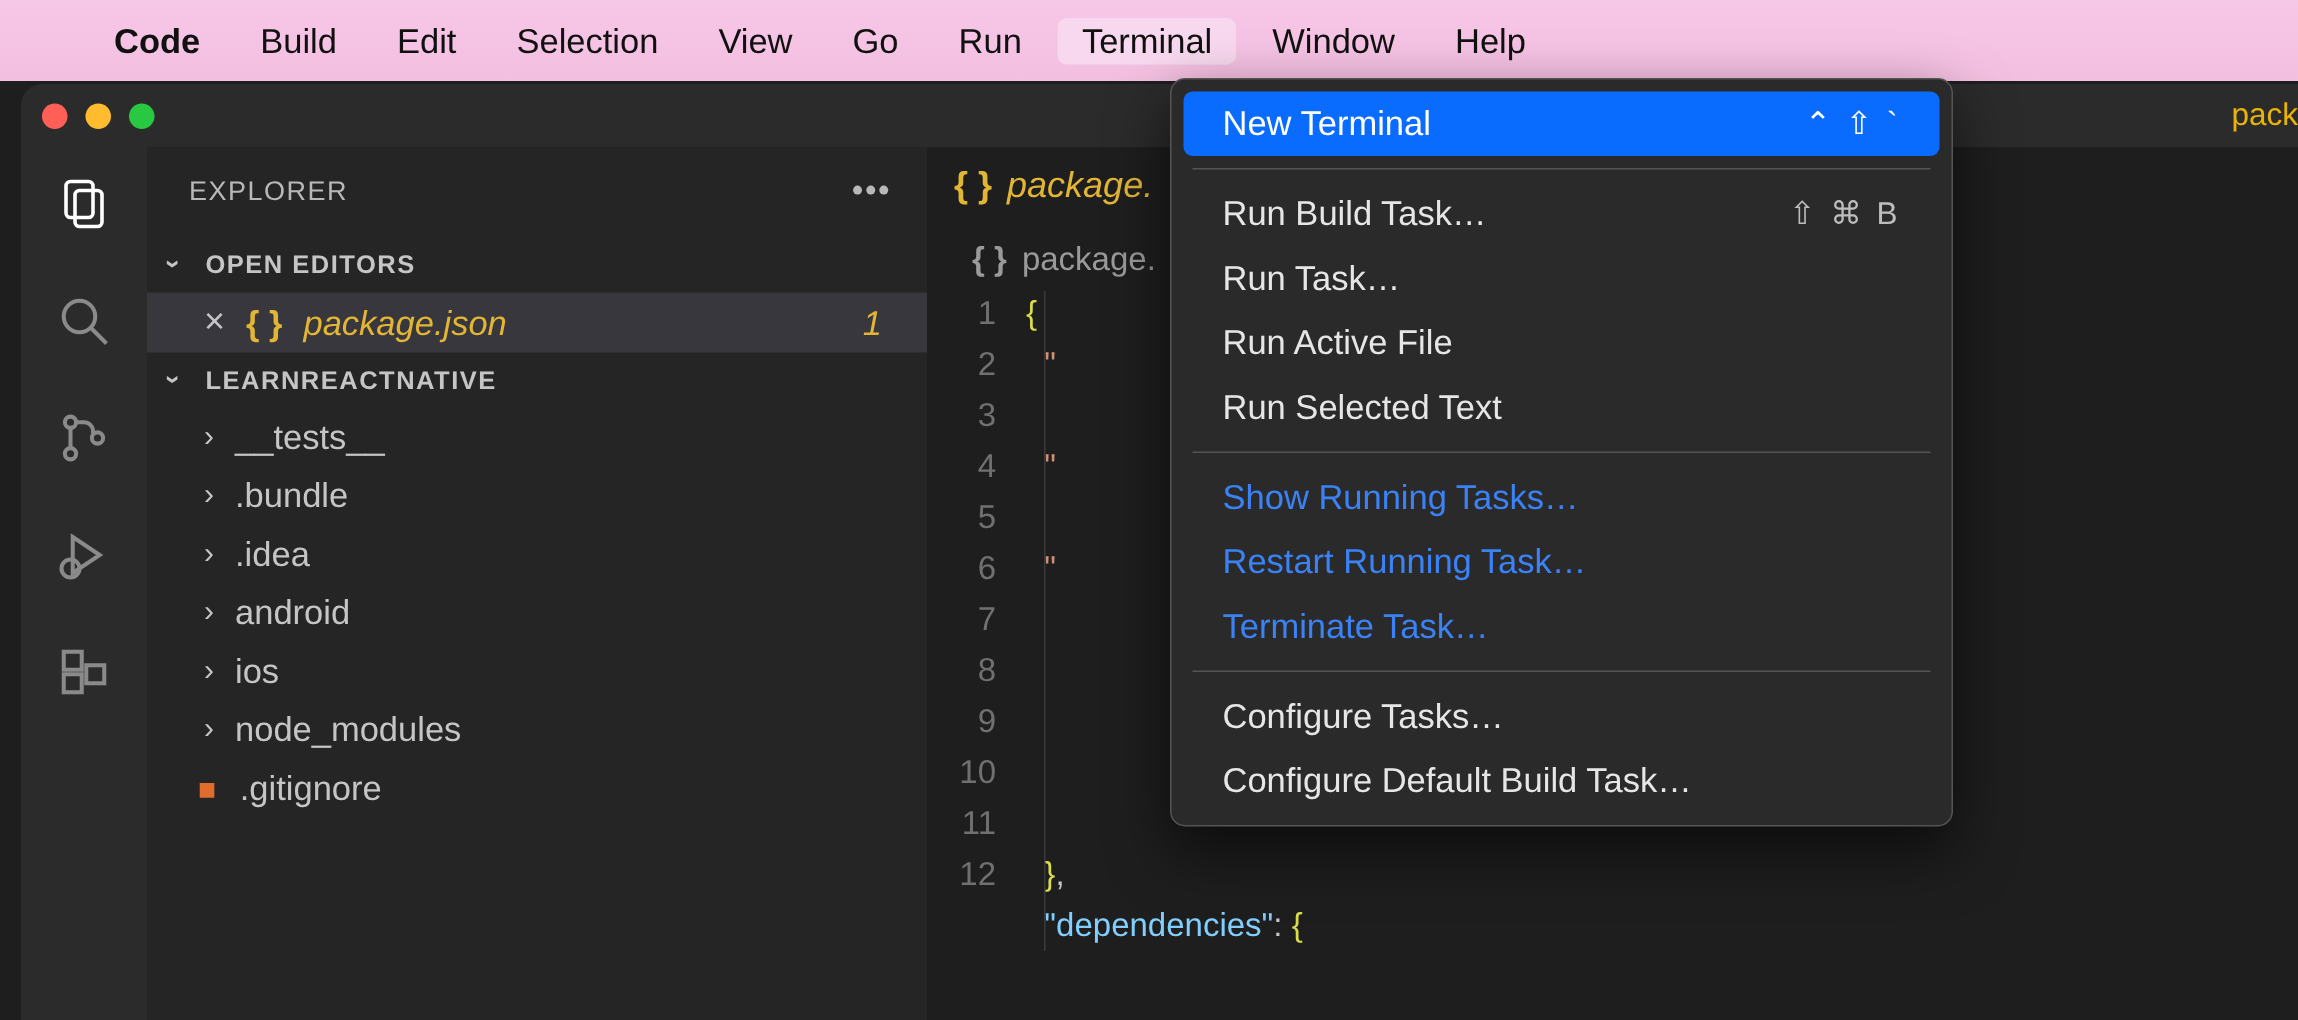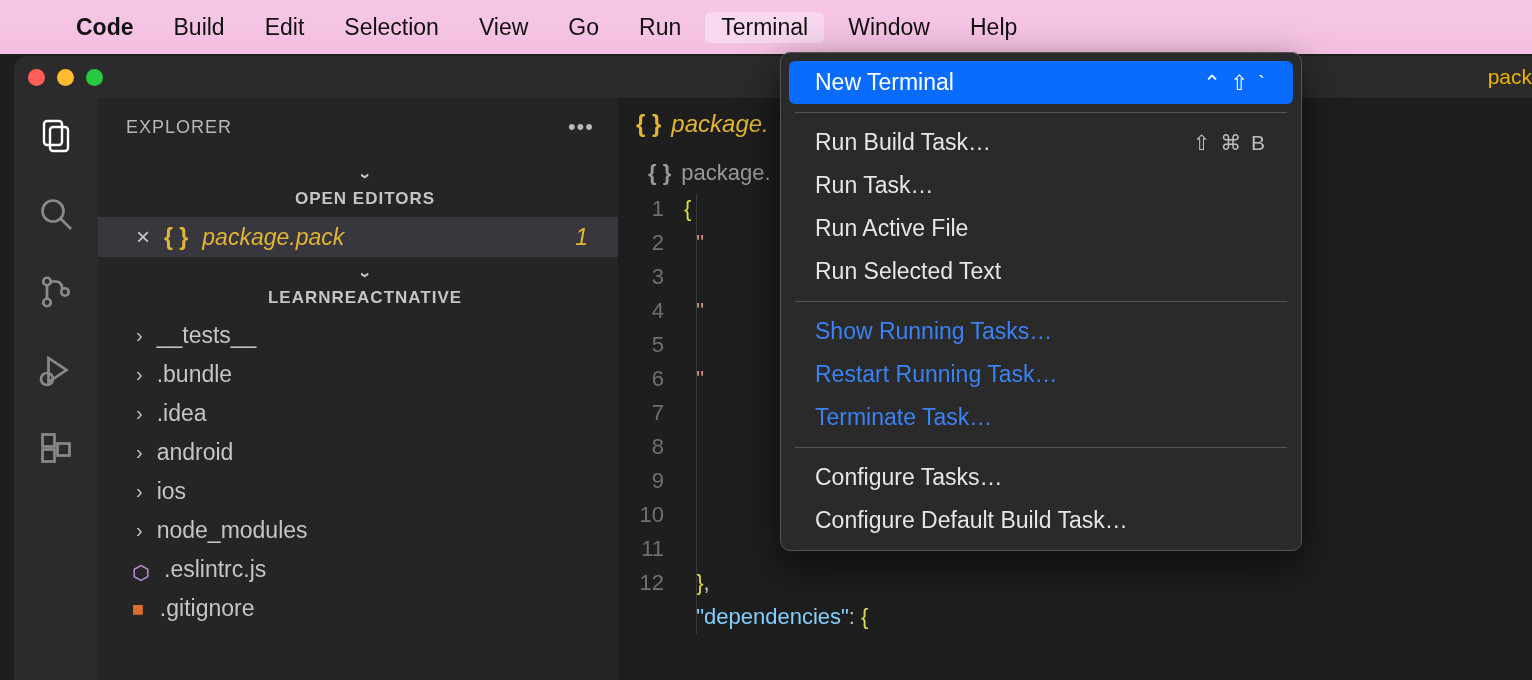--- a/index.html
+++ b/index.html
@@ -84,26 +84,25 @@
   }
   .explorer-header {
     display:flex; align-items:center; justify-content:space-between;
     padding: 16px 24px 18px 28px;
     letter-spacing: 1px;
     font-size: 18px;
     color: #b8b8b8;
   }
   .ellipsis { color:#b8b8b8; font-size:22px; }
   .section-header {
-    display:flex; align-items:center; gap:2px;
+    display:flex; align-items:center; gap:18px;
     padding: 8px 0 8px 14px;
     font-weight:700;
     font-size:17px;
     letter-spacing:1px;
-    flex-direction:column;
   }
   .chev { display:inline-block; transform: rotate(90deg); font-size:18px; color:#c5c5c5; }
 
   .open-editor-row {
     display:flex; align-items:center;
     background:#37373d;
     padding: 6px 16px 6px 38px;
     gap: 14px;
     font-size: 23px;
     color:#e2b534;
@@ -276,21 +275,21 @@
       </div>
 
       <div class="section-header">
         <span class="chev">›</span>
         <span>OPEN EDITORS</span>
       </div>
 
       <div class="open-editor-row">
         <span class="close">×</span>
         <span class="braces-icon">{ }</span>
-        <span>package.pack</span>
+        <span>package.json</span>
         <span class="dirty">1</span>
       </div>
 
       <div class="section-header">
         <span class="chev">›</span>
         <span>LEARNREACTNATIVE</span>
       </div>
 
       <div class="tree-row">
           <span class="folder-chev">›</span>
@@ -310,26 +309,20 @@
         </div>
       <div class="tree-row">
           <span class="folder-chev">›</span>
           <span>ios</span>
         </div>
       <div class="tree-row">
           <span class="folder-chev">›</span>
           <span>node_modules</span>
         </div>
 
-      <div class="tree-row file">
-        <span class="hex-icon"><svg viewBox="0 0 24 24">
-              <polygon points="12,2 21,7 21,17 12,22 3,17 3,7" fill="none" stroke="#b58bd6" stroke-width="2"></polygon>
-            </svg></span>
-        <span>.eslintrc.js</span>
-      </div>
       <div class="tree-row file">
         <span class="git-icon">◆</span>
         <span>.gitignore</span>
       </div>
     </div>
 
     <div class="editor">
       <div class="editor-tabbar">
         <span class="tab-title">
           <span class="braces-icon">{ }</span>

